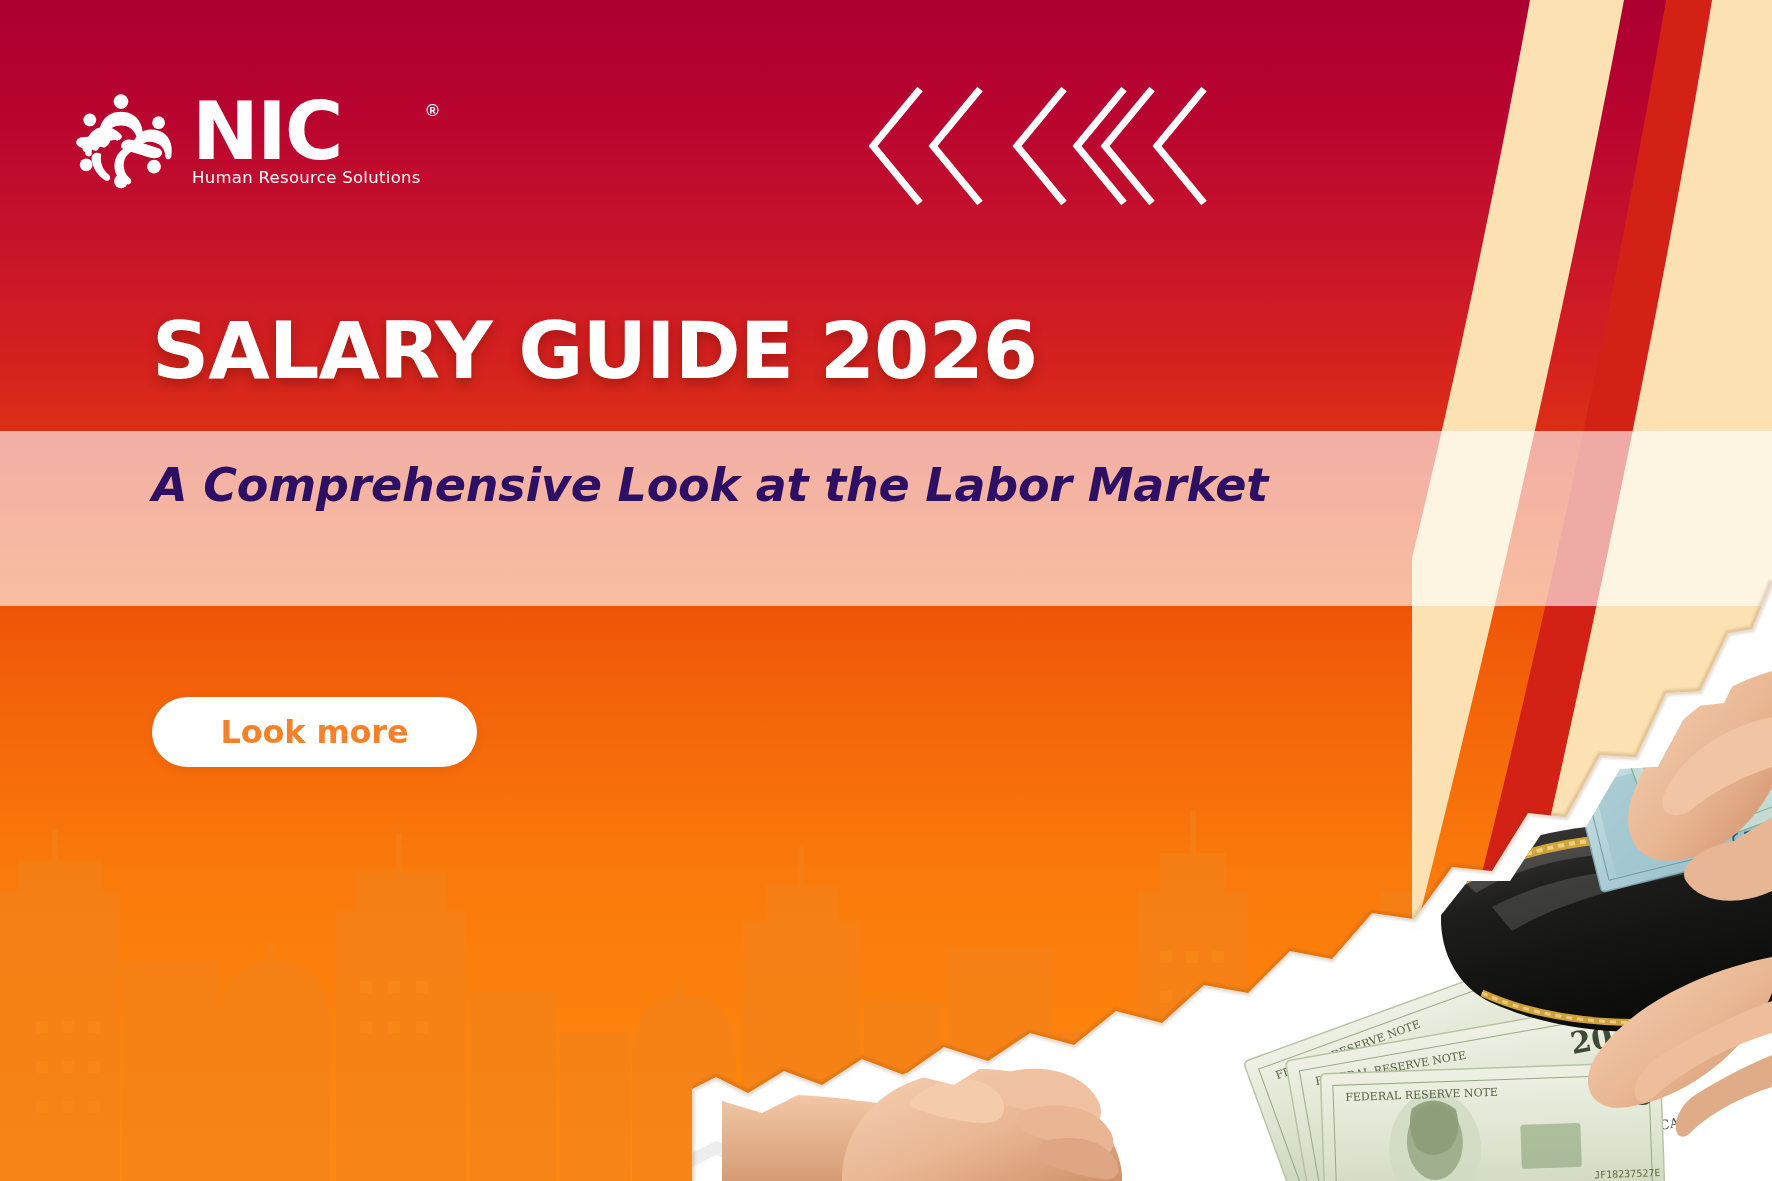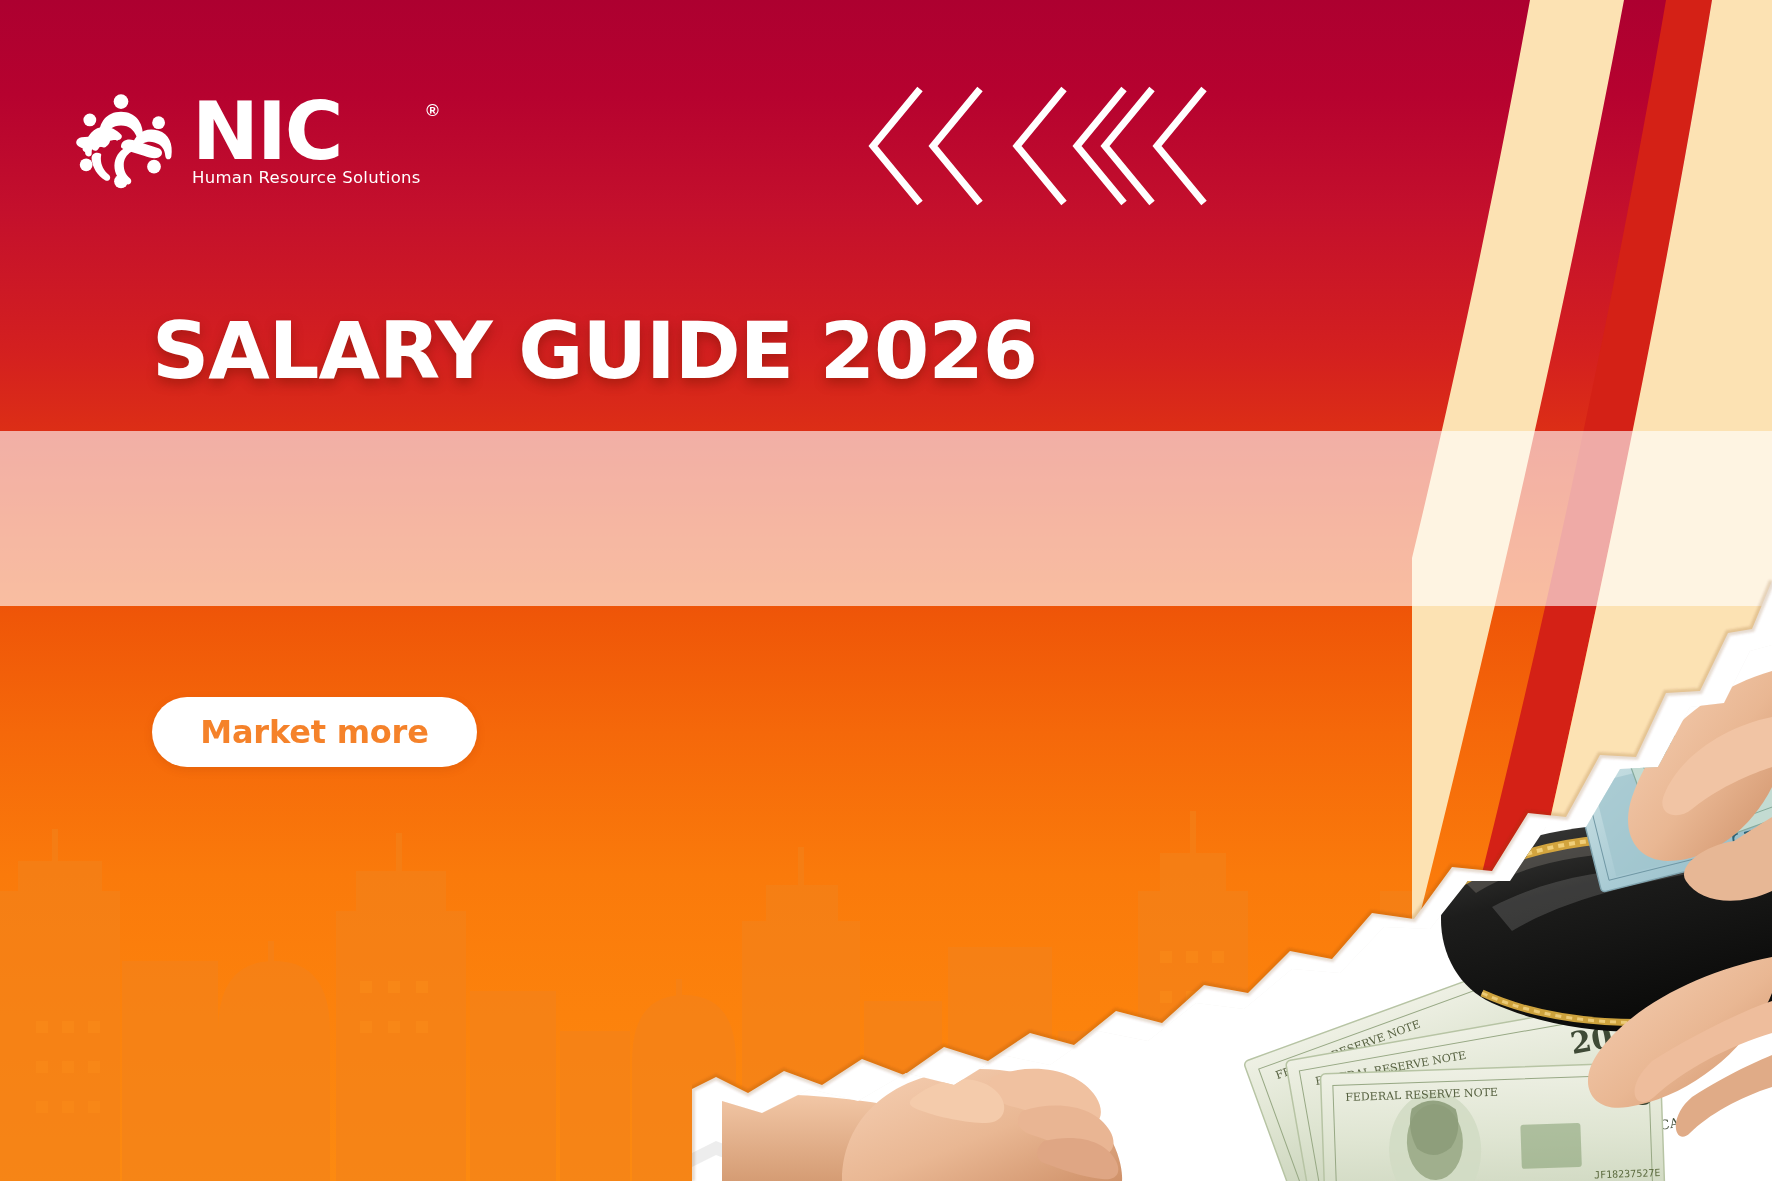--- a/index.html
+++ b/index.html
@@ -239,24 +239,25 @@
       <span class="logo-word">NIC</span>
       <span class="logo-reg">®</span>
       <span class="logo-tag">Human Resource Solutions</span>
     </div>
   </div>
 
   <div class="headline">SALARY GUIDE 2026</div>
 
   <div class="band"></div>
   <div class="subtitle">
+    <span>A Comprehensive Look at the Labor Market</span>
   </div>
 
   <button class="cta">
-    <span class="cta-label">Market more</span>
+    <span class="cta-label">Look more</span>
   </button>
 
   <svg class="collage" viewBox="0 0 1080 640">
     <defs>
       <clipPath id="tornClip">
         <path d="M0 640 L0 548 L24 536 L56 552 L92 530 L130 544 L170 518 L212 534
                  L252 506 L296 520 L338 492 L382 504 L424 470 L470 482 L512 444
                  L556 452 L598 410 L640 418 L680 372 L722 378 L760 326 L800 330
                  L836 272 L874 276 L908 214 L944 216 L974 152 L1008 150 L1036 92
                  L1060 88 L1080 40 L1080 640 Z"></path>

